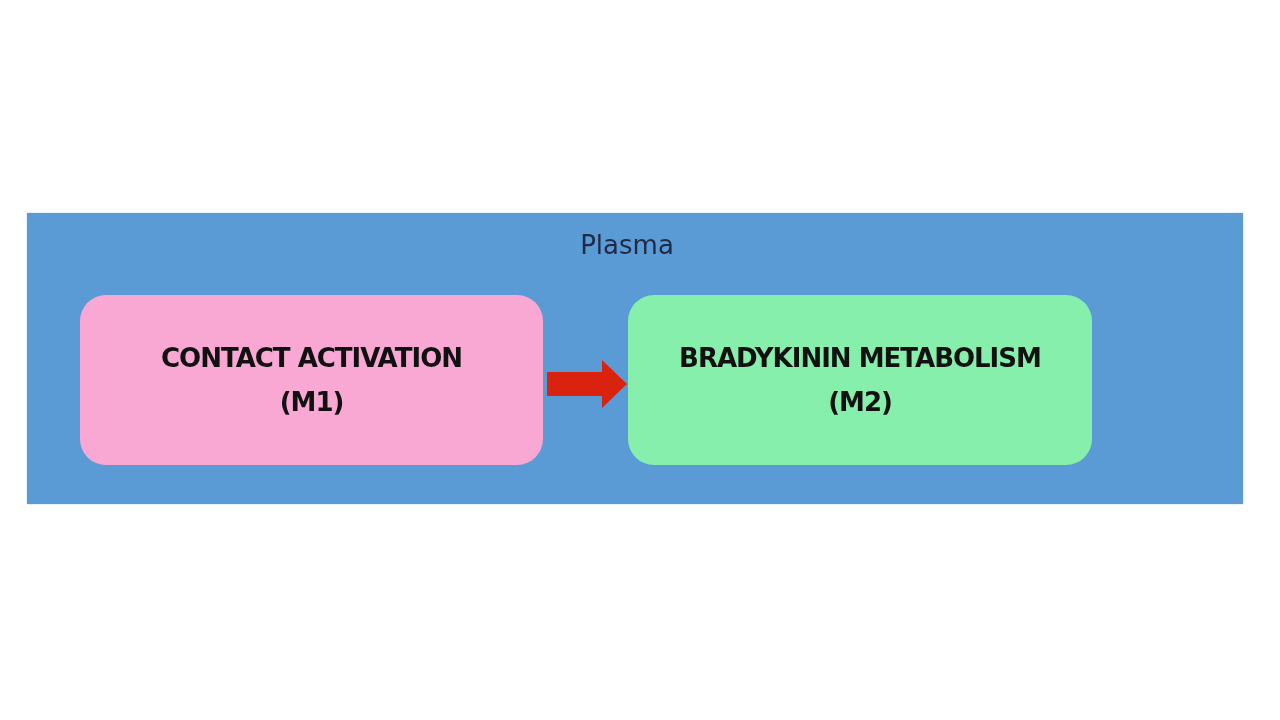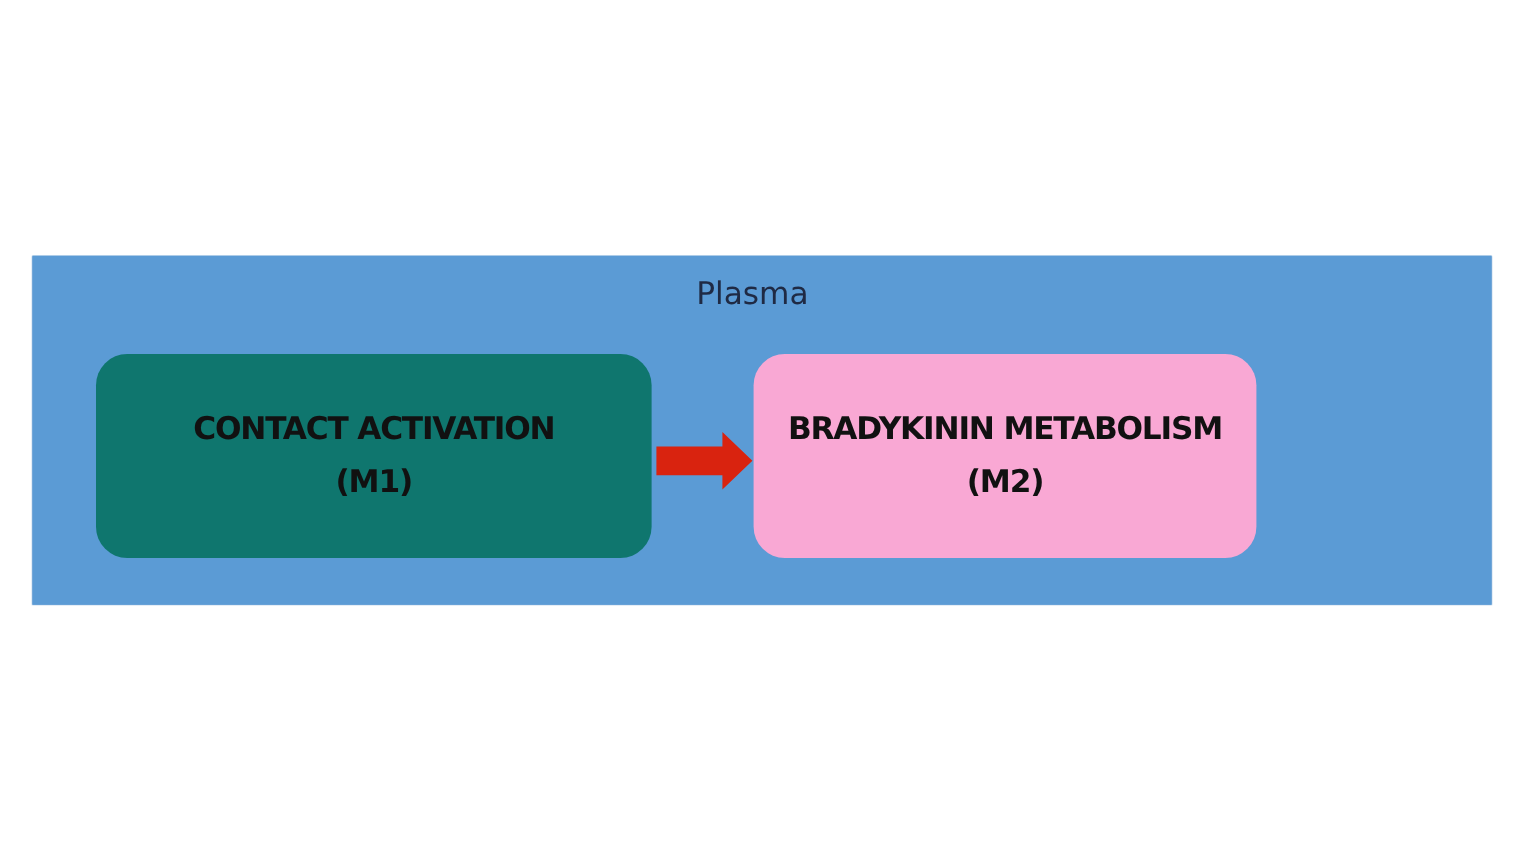--- a/index.html
+++ b/index.html
@@ -1,21 +1,21 @@
 <!DOCTYPE html>
 <html><head>
 <meta charset="utf-8">
 <style>
   html, body { margin: 0; padding: 0; }
   body { width: 1280px; height: 720px; background: #ffffff; position: relative; overflow: hidden; font-family: "Liberation Sans", sans-serif; }
   .plasma { position: absolute; left: 27px; top: 213px; width: 1216px; height: 291px; background: #5b9bd5; box-shadow: 0 0 1px #7fa9d4; }
   .plasma-label { position: absolute; left: 1px; width: 1198px; top: 17px; text-align: center; font-size: 26px; color: #1f2a44; font-family: "DejaVu Sans", sans-serif; }
   .box { position: absolute; top: 82px; height: 170px; border-radius: 26px; display: flex; flex-direction: column; align-items: center; justify-content: center; font-family: "DejaVu Sans", sans-serif; font-weight: bold; font-size: 26px; color: #111; text-align: center; line-height: 44px; letter-spacing: -1px; }
-  .box-m1 { left: 53px; width: 463px; background: #0f766e; }
-  .box-m2 { left: 601px; width: 419px; background: #f9a8d4; }
+  .box-m1 { left: 53px; width: 463px; background: #f9a8d4; }
+  .box-m2 { left: 601px; width: 464px; background: #86efac; }
   .arrow { position: absolute; left: 519px; top: 147px; width: 82px; height: 50px; }
 </style>
 </head>
 <body>
 
 <div class="plasma">
   <div class="plasma-label">Plasma</div>
 
   <div class="box box-m1">
     <span>CONTACT ACTIVATION</span>

